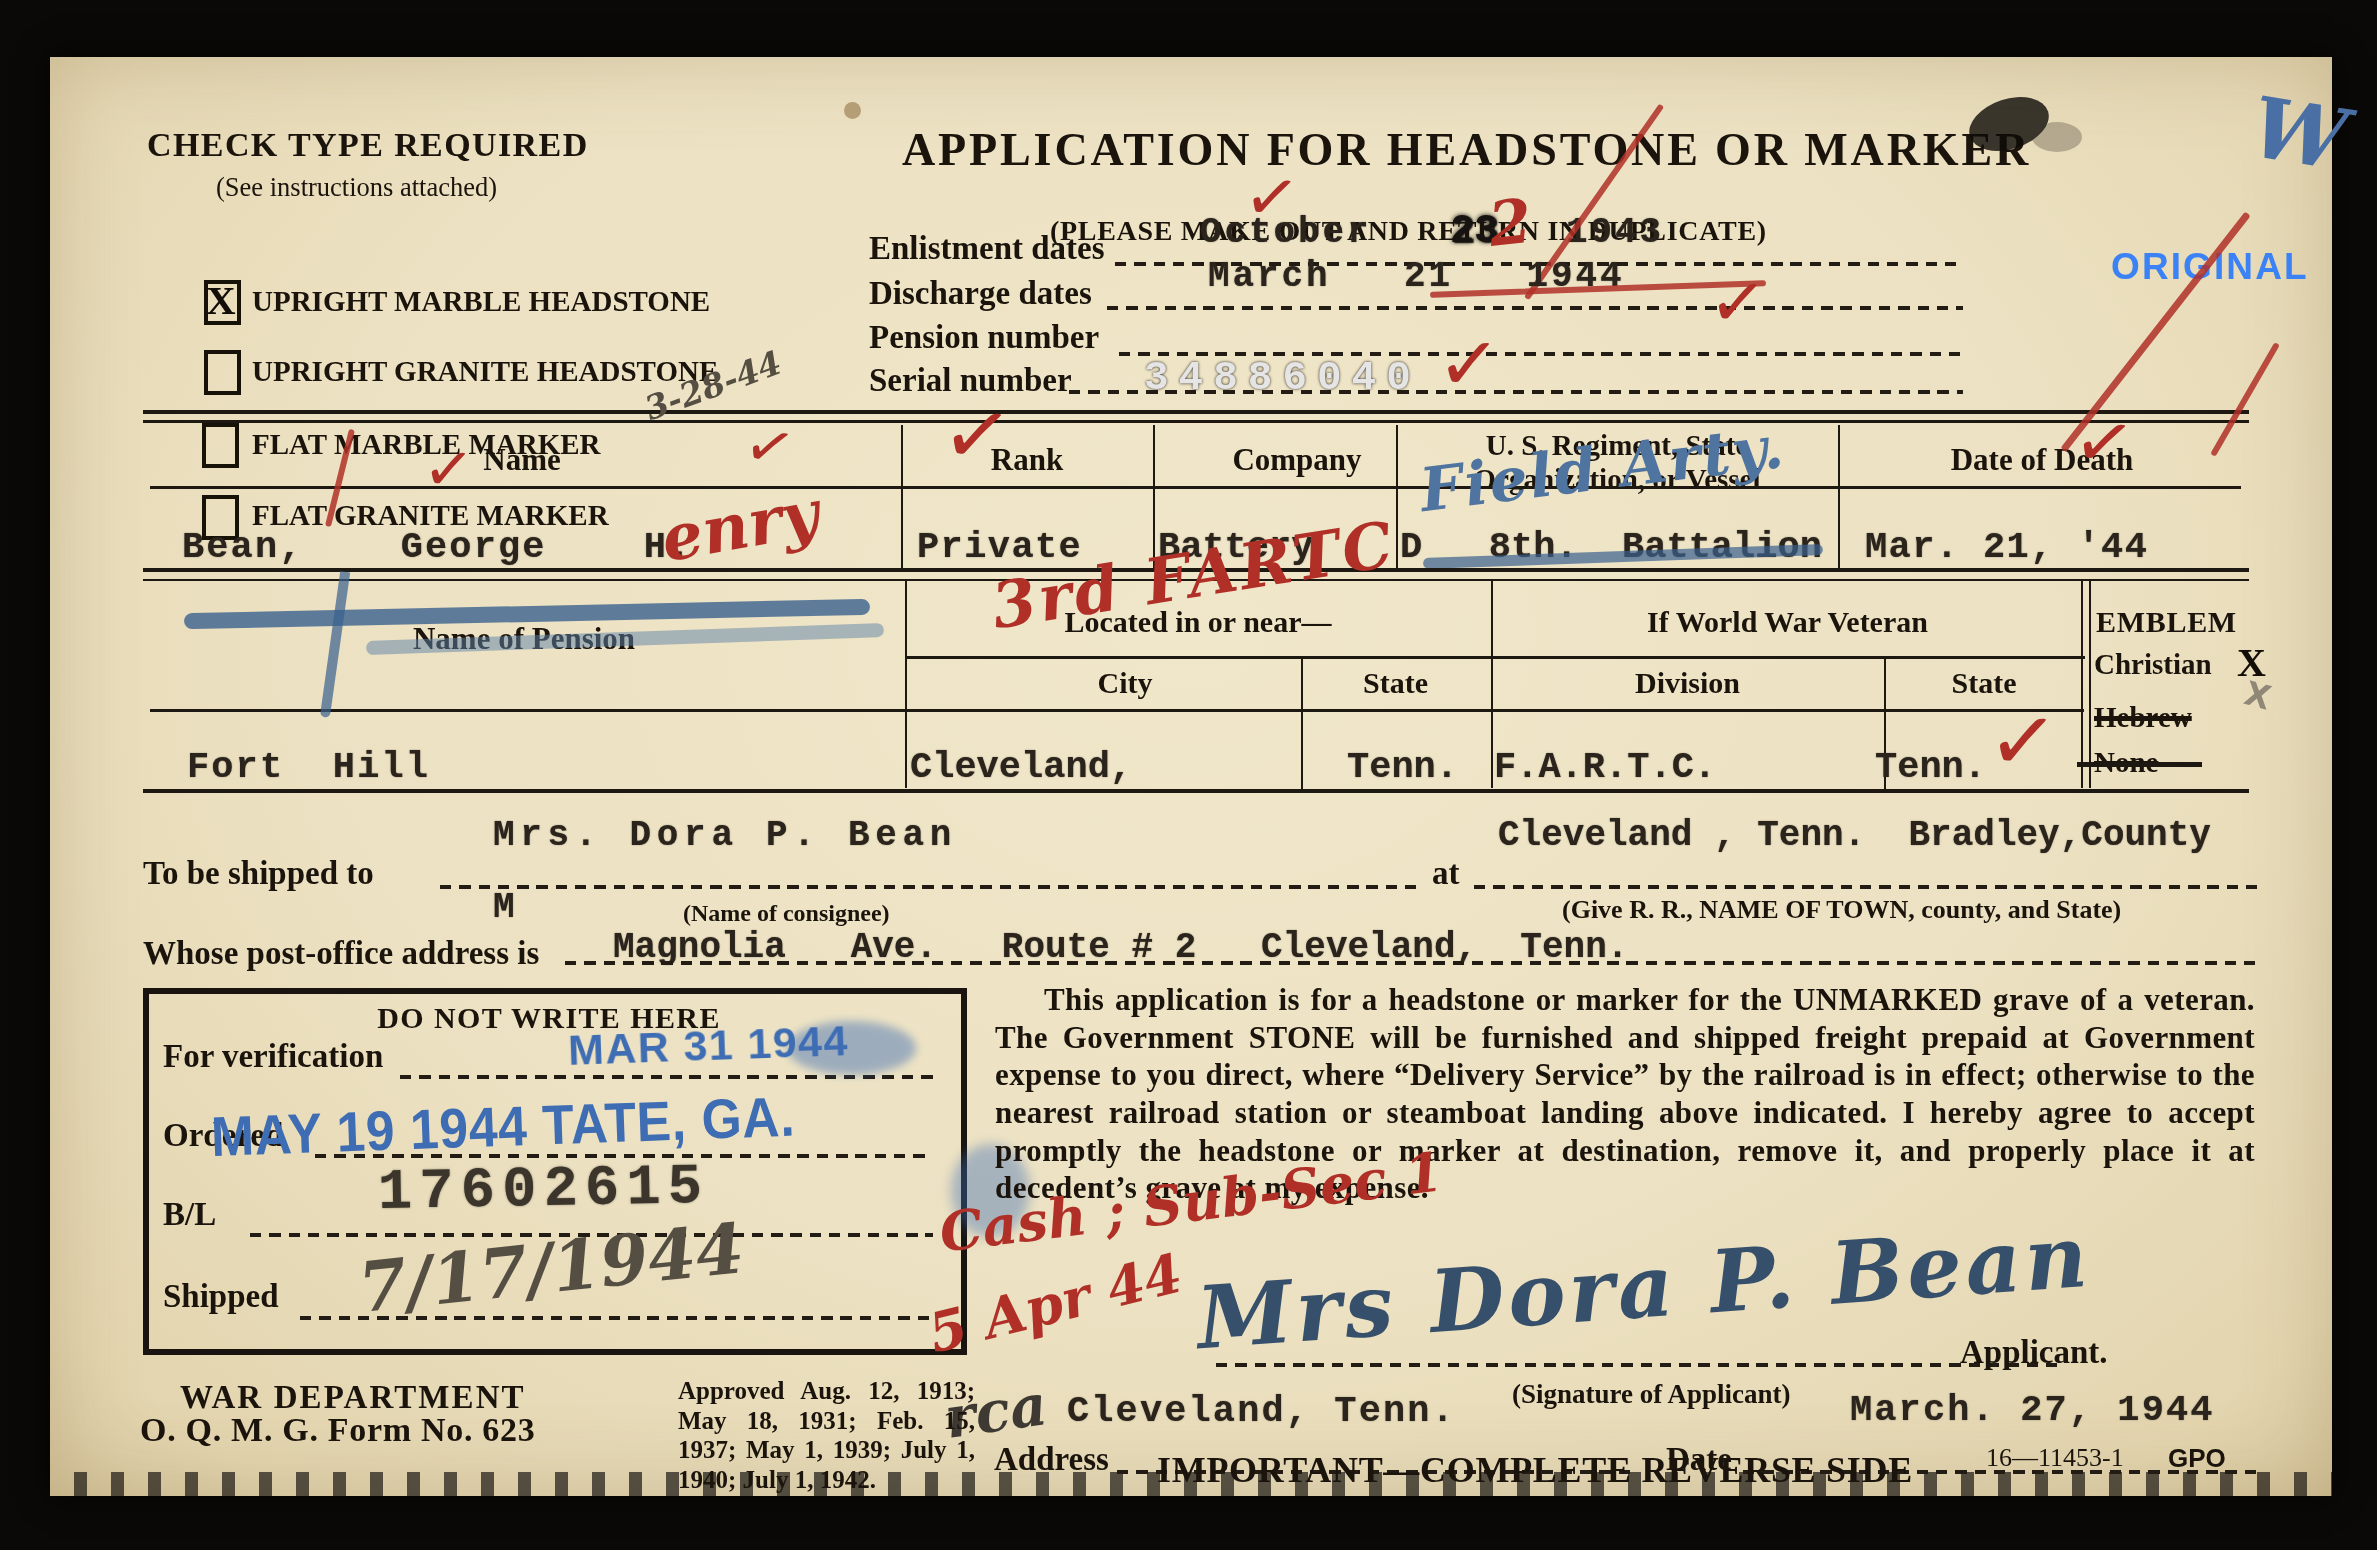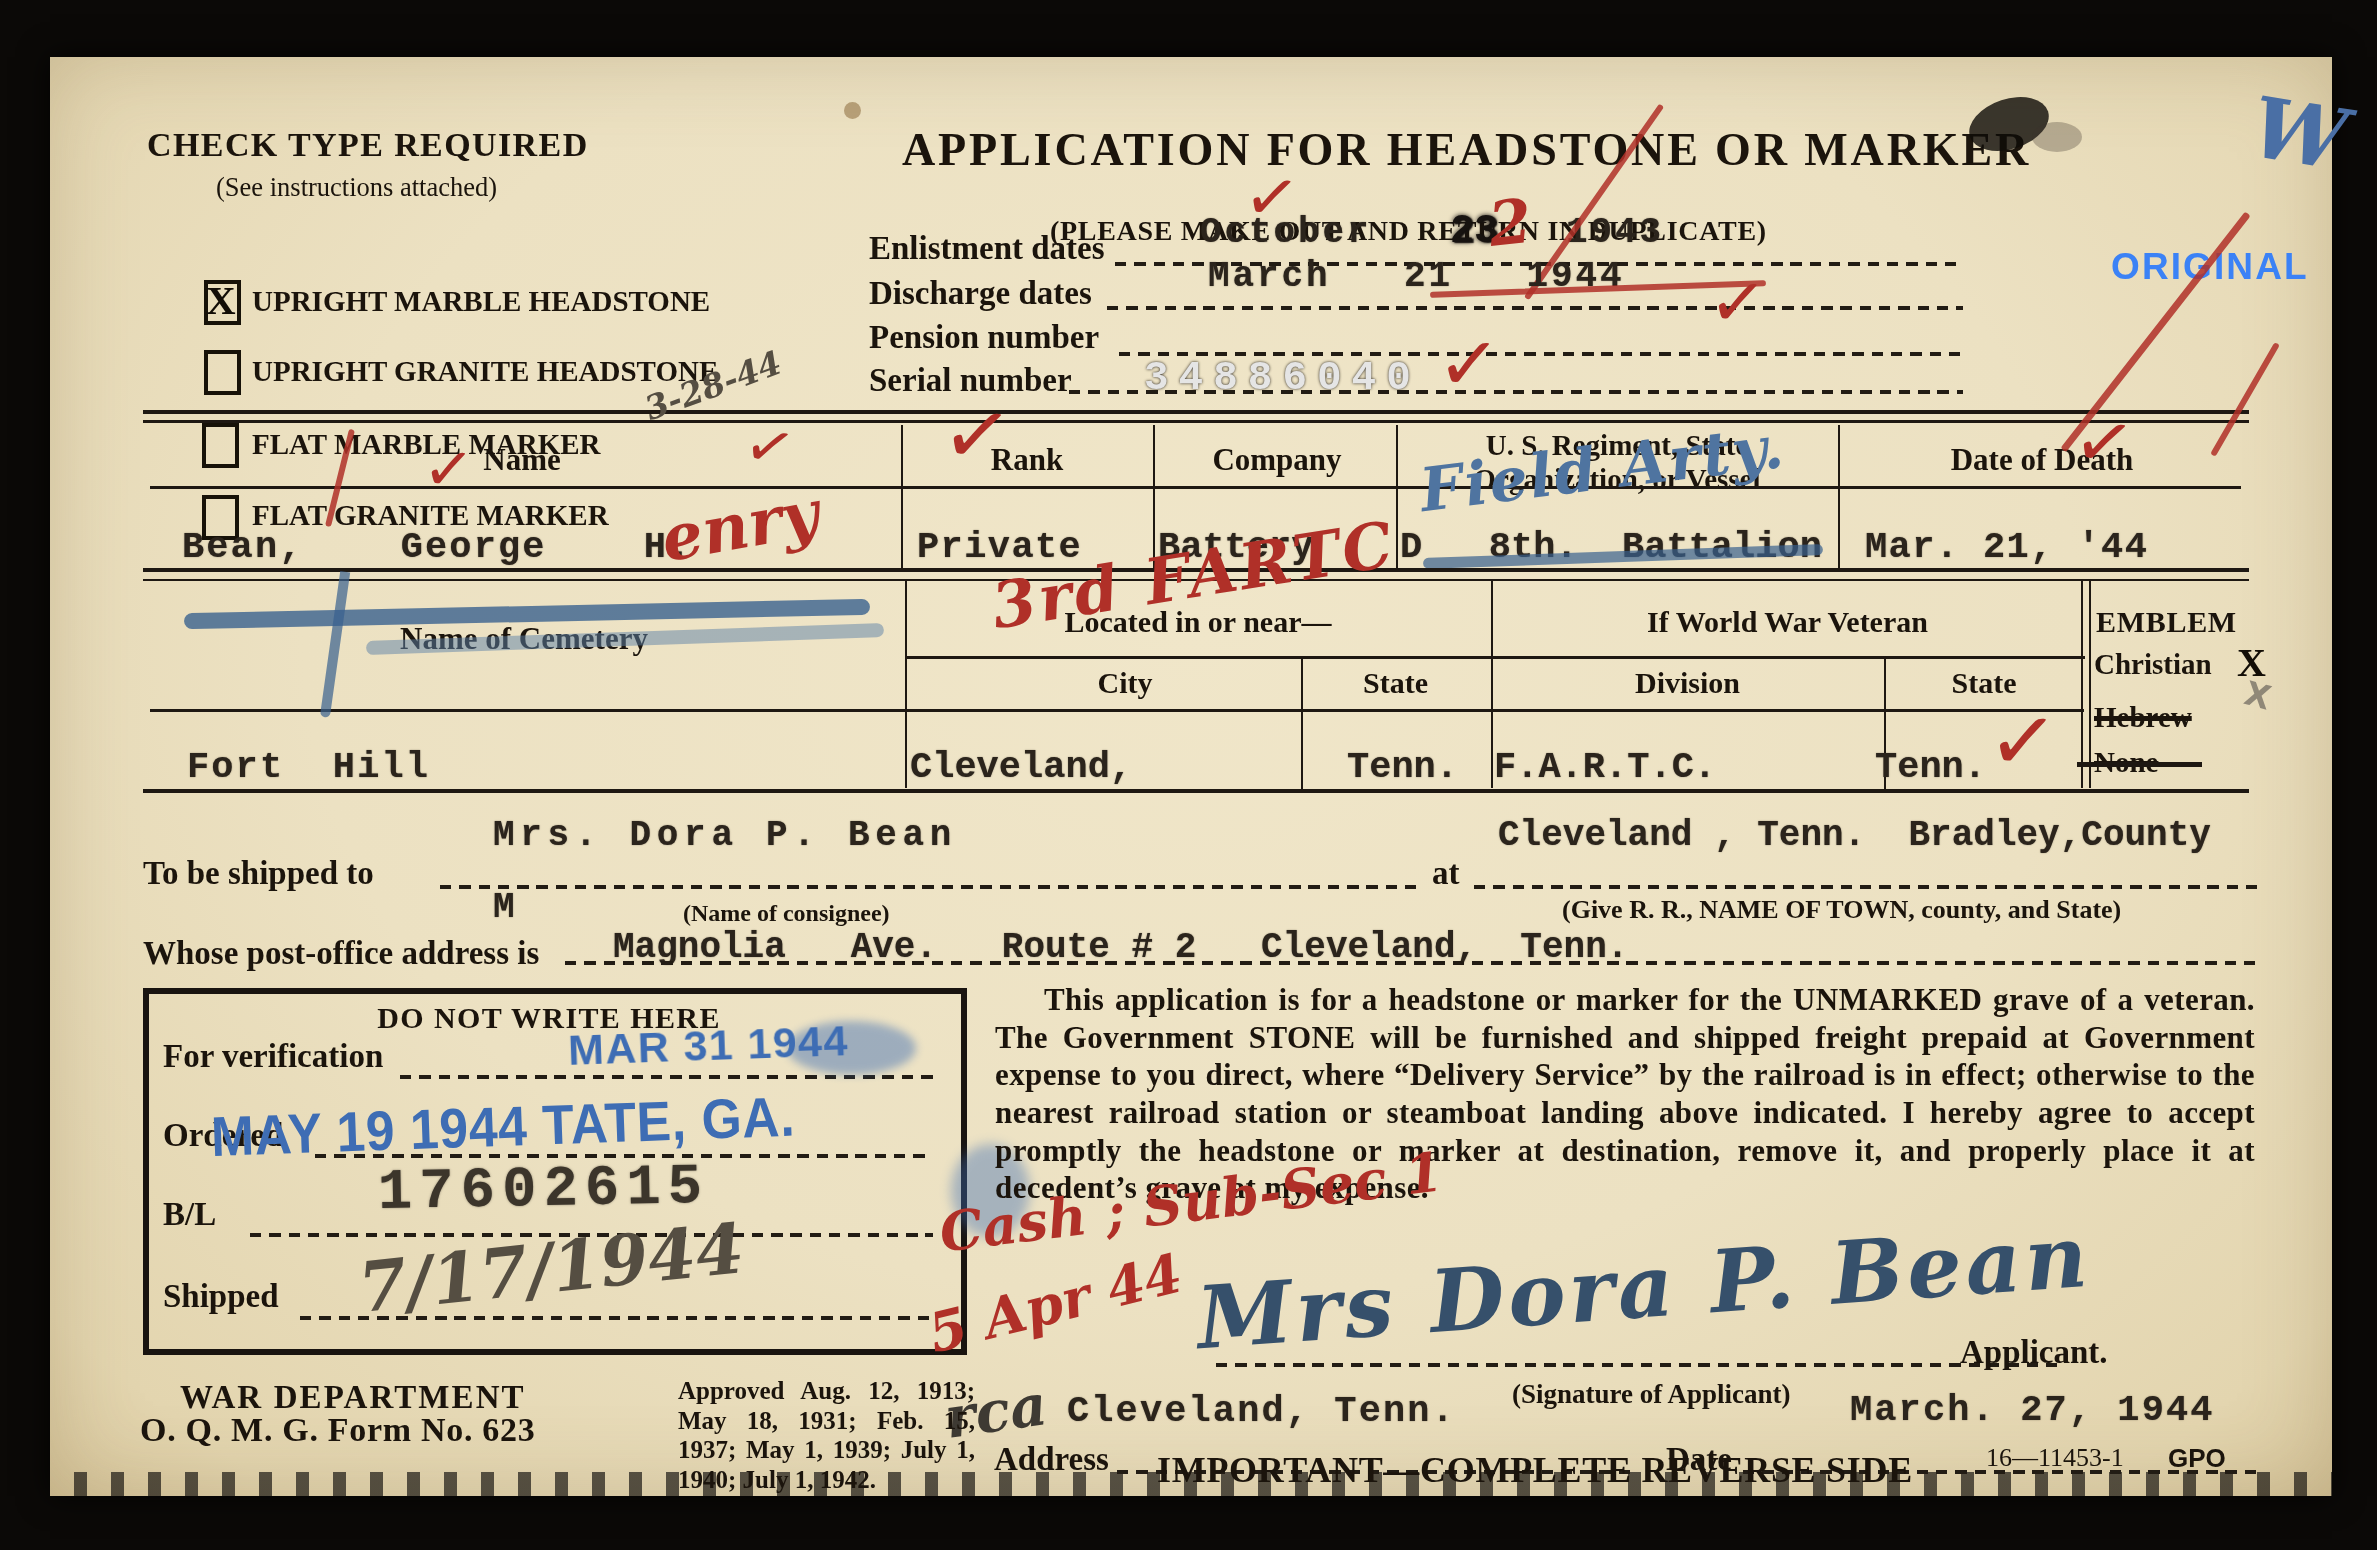--- a/index.html
+++ b/index.html
@@ -82,21 +82,21 @@
 <div class="ln" style="left:143px;top:410px;width:2106px;height:3.6px;"></div>
 <div class="ln" style="left:143px;top:420px;width:2106px;height:2.9px;"></div>
 
 <div class="vln" style="left:901px;top:425px;height:144px;"></div>
 <div class="vln" style="left:1153px;top:425px;height:144px;"></div>
 <div class="vln" style="left:1396px;top:425px;height:144px;"></div>
 <div class="vln" style="left:1838px;top:425px;height:144px;"></div>
 
 <div class="ps ctr" style="left:143px;width:758px;top:442px;font-size:31px;">Name</div>
 <div class="ps ctr" style="left:901px;width:252px;top:442px;font-size:31px;">Rank</div>
-<div class="ps ctr" style="left:1153px;width:248px;top:442px;font-size:31px;">Company</div>
+<div class="ps ctr" style="left:1153px;width:248px;top:442px;font-size:31px;padding-left:20px;">Company</div>
 <div class="ps ctr" style="left:1396px;width:442px;top:429px;font-size:29px;">U. S. Regiment, State</div>
 <div class="ps ctr" style="left:1396px;width:442px;top:463px;font-size:29px;">Organization, or Vessel</div>
 <div class="ps ctr" style="left:1838px;width:408px;top:442px;font-size:31px;">Date of Death</div>
 <div class="ln" style="left:150px;top:486px;width:2091px;height:2.9px;"></div>
 
 <div class="tt" style="left:182px;top:526px;font-size:37px;letter-spacing:2.1px;">Bean,    George    H.</div>
 <div class="red" style="left:661px;top:488px;font-size:64px;transform:rotate(-10deg);">enry</div>
 <div class="chk" style="left:745px;top:412px;font-size:59px;transform:rotate(14deg);"></div>
 <div class="tt" style="left:917px;top:526px;font-size:37px;letter-spacing:1.4px;">Private</div>
 <div class="tt" style="left:1158px;top:526px;font-size:37px;">Battery</div>
@@ -116,21 +116,21 @@
 <div class="ln" style="left:143px;top:568px;width:2106px;height:3.6px;"></div>
 <div class="ln" style="left:143px;top:579px;width:2106px;height:2.1px;"></div>
 
 <div class="vln" style="left:905px;top:581px;height:207px;"></div>
 <div class="vln" style="left:1301px;top:658px;height:131px;"></div>
 <div class="vln" style="left:1491px;top:581px;height:207px;"></div>
 <div class="vln" style="left:1884px;top:658px;height:131px;"></div>
 <div class="vln" style="left:2081px;top:581px;height:207px;"></div>
 <div class="vln" style="left:2089px;top:581px;height:207px;"></div>
 
-<div class="ps ctr" style="left:143px;width:762px;top:621px;font-size:31px;">Name of Cemetery</div>
+<div class="ps ctr" style="left:143px;width:762px;top:621px;font-size:31px;">Name of Pension</div>
 <div class="ps ctr" style="left:905px;width:586px;top:605px;font-size:30px;">Located in or near—</div>
 <div class="ln" style="left:905px;top:656px;width:1180px;height:2.9px;"></div>
 <div class="ps ctr" style="left:905px;width:440px;top:666px;font-size:30px;">City</div>
 <div class="ps ctr" style="left:1301px;width:189px;top:666px;font-size:30px;">State</div>
 <div class="ps ctr" style="left:1491px;width:593px;top:605px;font-size:30px;">If World War Veteran</div>
 <div class="ps ctr" style="left:1491px;width:393px;top:666px;font-size:30px;">Division</div>
 <div class="ps ctr" style="left:1884px;width:200px;top:666px;font-size:30px;">State</div>
 <div class="ln" style="left:150px;top:709px;width:1934px;height:2.9px;"></div>
 
 <div class="ps" style="left:2096px;top:605px;font-size:30px;letter-spacing:0.7px;">EMBLEM</div>

